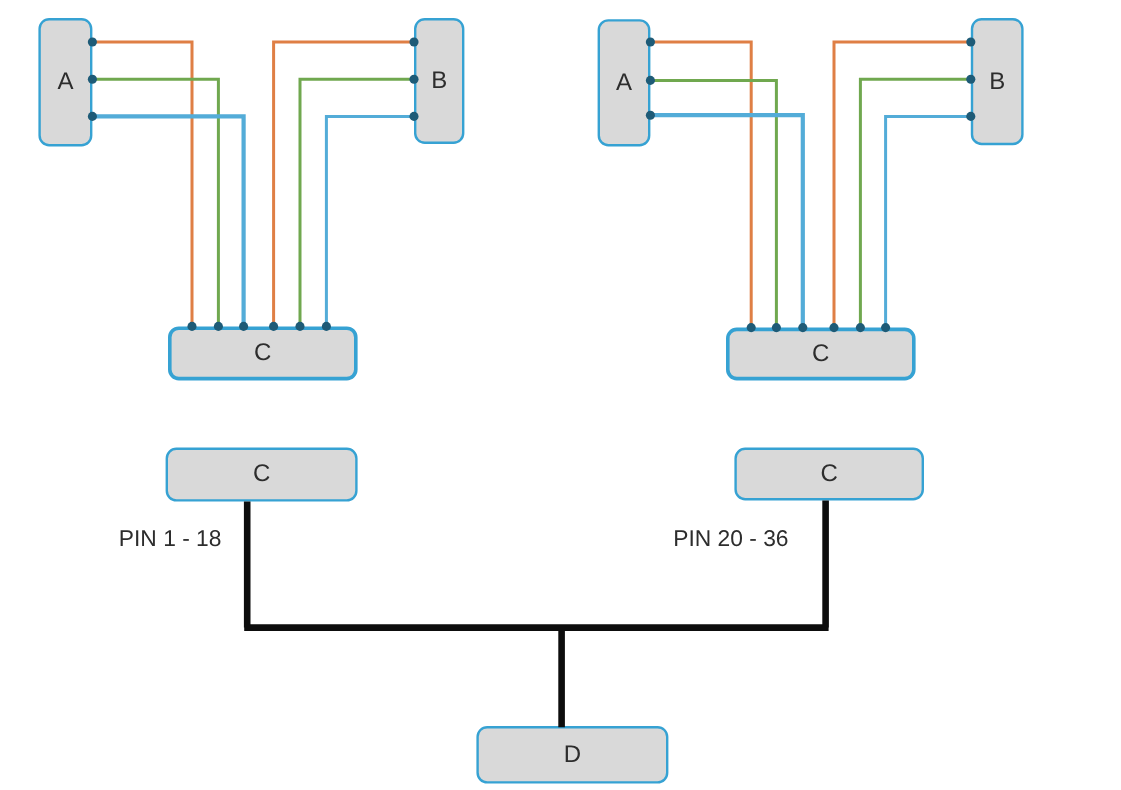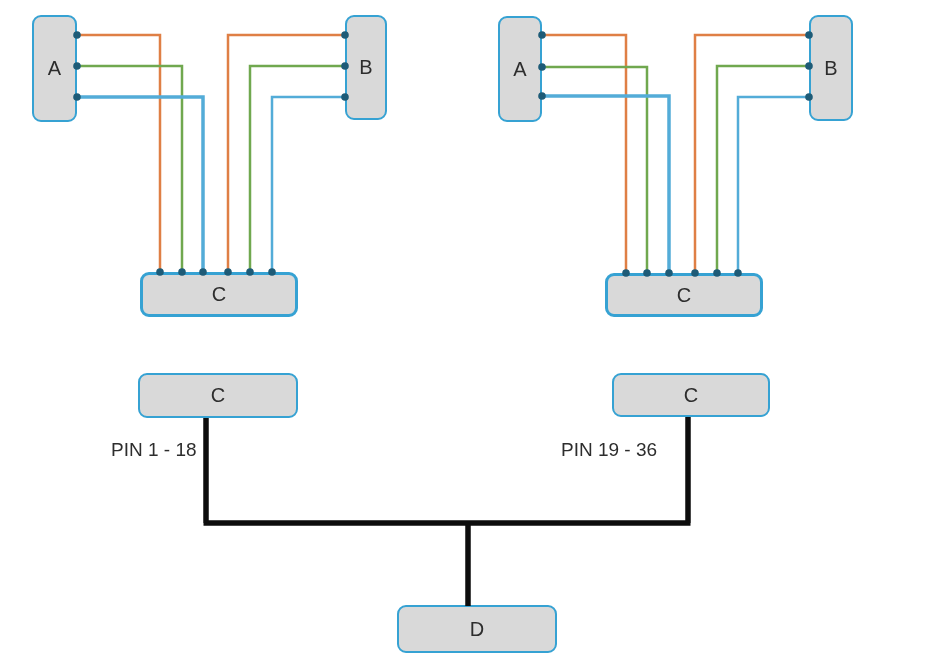--- a/index.html
+++ b/index.html
@@ -60,22 +60,22 @@
   <div class="node" style="left:138px;top:373px;width:160px;height:45px;">
     <span class="node-label">C</span>
   </div>
   <div class="node" style="left:612px;top:373px;width:158px;height:44px;">
     <span class="node-label">C</span>
   </div>
   <div class="node" style="left:397px;top:605px;width:160px;height:48px;">
     <span class="node-label">D</span>
   </div>
 
-  <div class="pin-label" style="left:99px;top:440px;margin-left:12px;">PIN 1 - 18</div>
-  <div class="pin-label" style="left:561px;top:440px;">PIN 19 - 36</div>
+  <div class="pin-label" style="left:99px;top:440px;">PIN 1 - 18</div>
+  <div class="pin-label" style="left:561px;top:440px;">PIN 20 - 36</div>
 
   <svg class="layer" viewBox="0 0 934 658">
 
     <polyline class="wire orange" points="77,35 160,35 160,272"></polyline>
     <polyline class="wire orange" points="345,35 228,35 228,272"></polyline>
     <polyline class="wire green" points="77,66 182,66 182,272"></polyline>
     <polyline class="wire green" points="345,66 250,66 250,272"></polyline>
     <polyline class="wire blue thick" points="77,97 203,97 203,272"></polyline>
     <polyline class="wire blue" points="345,97 272,97 272,272"></polyline>
 

